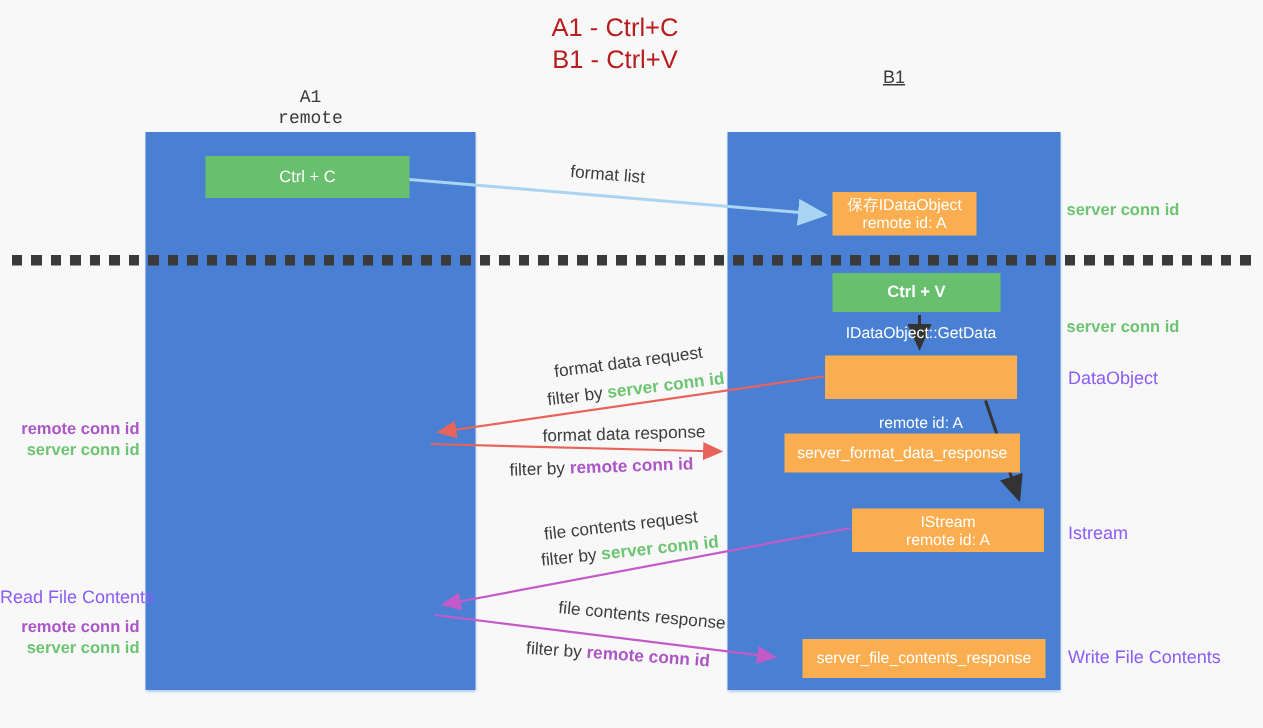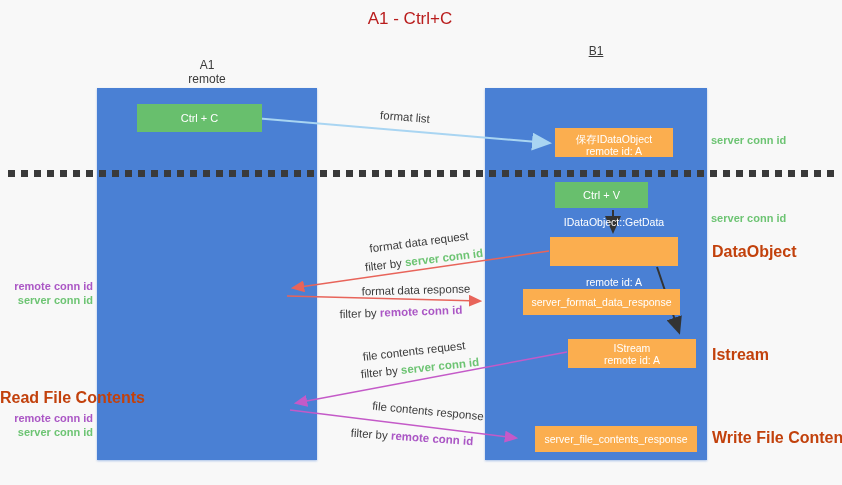--- a/index.html
+++ b/index.html
@@ -3,38 +3,38 @@
 <meta charset="utf-8">
 <style>
   html,body{margin:0;padding:0;}
   body{font-family:"Liberation Sans",sans-serif;background:#f8f8f8;}
   .stage{position:relative;width:842px;height:485px;background:#f8f8f8;overflow:hidden;}
 
   .title{position:absolute;left:0;top:8px;width:820px;text-align:center;
          font-size:17px;line-height:21px;color:#b91c1c;}
 
   .col-header{position:absolute;text-align:center;font-size:12px;line-height:14px;color:#3a3a3a;}
-  .col-header.left{left:97px;width:220px;top:58px;}
+  .col-header.left{left:97px;width:220px;top:58px;font-family:Liberation Mono, monospace;}
   .col-header.right{left:485px;width:222px;top:44px;text-decoration:underline;}
 
   .column{position:absolute;top:88px;height:372px;background:#4a80d4;
           box-shadow:0 1px 2px rgba(74,128,212,.45);}
   .column.left{left:97px;width:220px;}
   .column.right{left:485px;width:222px;}
 
   .dotted-line{position:absolute;left:8px;top:170px;width:827px;height:7px;
     background:repeating-linear-gradient(90deg,#3a3a3a 0 7px,transparent 7px 13px);}
 
   .node{position:absolute;display:flex;flex-direction:column;align-items:center;
         justify-content:center;color:#fff;text-align:center;line-height:13px;}
   .node.green{background:#68bf6d;font-size:11px;}
   .node.orange{background:#fbae4f;font-size:10.5px;}
-  .n-ctrlc{left:137px;top:104px;width:125px;height:28px;}
-  .n-save{left:555px;top:128px;width:118px;height:29px;font-size:10px;line-height:12px;justify-content:flex-end;}
-  .n-ctrlv{left:555px;top:182px;width:93px;height:26px;}
+  .n-ctrlc{left:137px;top:104px;width:136px;height:28px;}
+  .n-save{left:555px;top:128px;width:96px;height:29px;font-size:10px;line-height:12px;}
+  .n-ctrlv{left:555px;top:182px;width:112px;height:26px;font-weight:bold;}
   .n-getdata{left:550px;top:237px;width:128px;height:29px;font-size:10px;line-height:12px;gap:48px;}
   .n-freq{left:128px;top:277px;width:158px;height:26px;}
   .n-fresp{left:487px;top:289px;width:157px;height:26px;margin-left:36px;}
   .n-istream{left:568px;top:339px;width:128px;height:29px;font-size:10px;line-height:12px;}
   .n-fcreq{left:126px;top:393px;width:163px;height:26px;}
   .n-fcresp{left:535px;top:426px;width:162px;height:26px;}
 
   svg.arrows{position:absolute;left:0;top:0;pointer-events:none;}
 
   .alabel{position:absolute;white-space:nowrap;font-size:11.5px;color:#3c3c3c;
@@ -45,40 +45,41 @@
   .l-fdr1{left:419px;top:242px;transform:translate(-50%,-50%) rotate(-7.5deg);}
   .l-fdr2{left:424px;top:260px;transform:translate(-50%,-50%) rotate(-7deg);}
   .l-fre1{left:416px;top:290px;transform:translate(-50%,-50%) rotate(-1.5deg);}
   .l-fre2{left:401px;top:312px;transform:translate(-50%,-50%) rotate(-2deg);}
   .l-fcr1{left:414px;top:351px;transform:translate(-50%,-50%) rotate(-6.5deg);}
   .l-fcr2{left:420px;top:368px;transform:translate(-50%,-50%) rotate(-6deg);}
   .l-fce1{left:428px;top:411px;transform:translate(-50%,-50%) rotate(5.5deg);}
   .l-fce2{left:412px;top:437px;transform:translate(-50%,-50%) rotate(4deg);}
 
   .side{position:absolute;font-size:11px;font-weight:bold;line-height:14px;white-space:nowrap;}
-  .side.plain{font-weight:bold;font-size:16px;color:#c2410c;}
+  .side.plain{font-weight:normal;font-size:12px;color:#8b5cf6;}
   .r-scid1{left:711px;top:133px;}
   .r-scid2{left:711px;top:211px;}
   .r-dataobject{left:712px;top:245px;}
   .r-istream{left:712px;top:348px;}
   .r-writefc{left:712px;top:431px;}
   .left-block{left:0;width:93px;text-align:right;}
   .l-rcid1{top:279px;}
   .l-scid1{top:293px;}
   .l-readfc{top:391px;}
   .l-rcid2{top:411px;}
   .l-scid2{top:425px;}
 </style>
 </head>
 <body>
 
 <div class="stage">
 
   <div class="title">
     <div>A1 - Ctrl+C</div>
+    <div>B1 - Ctrl+V</div>
   </div>
 
   <div class="col-header left">
     <div>A1</div>
     <div>remote</div>
   </div>
   <div class="col-header right">
     <div>B1</div>
   </div>
 

